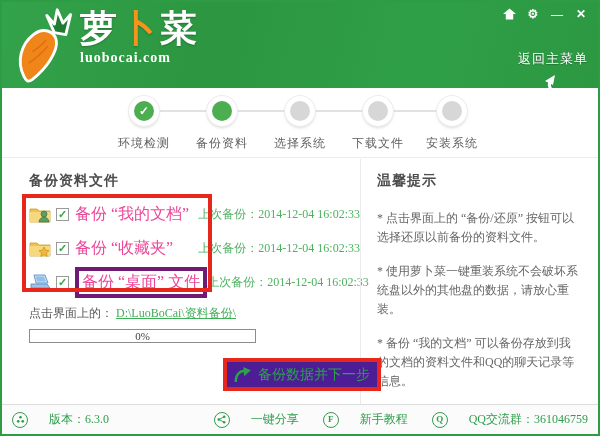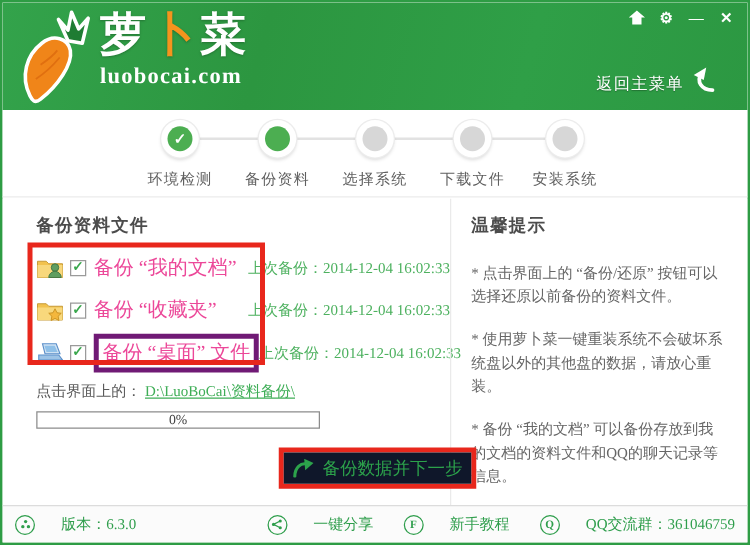--- a/index.html
+++ b/index.html
@@ -10,27 +10,27 @@
 
   
   .header { position:absolute; top:0; left:0; right:0; height:86px;
             background:linear-gradient(105deg,#33a34b 0%,#2c9640 35%,#2f9f47 70%,#2c9842 100%); }
   .carrot-svg { position:absolute; left:8px; top:4px; }
   .logo-text { position:absolute; left:78px; top:6px; color:#fff; }
   .logo-title { font-size:37px; font-weight:bold; letter-spacing:3px; line-height:1.12;
                 text-shadow:0 1px 2px rgba(0,0,0,.25); }
   .logo-title .mid { color:#f5941d; }
   .logo-sub { font-size:14px; letter-spacing:5px; margin-top:1px; }
-  .logo-url { font-size:18px; font-weight:bold; letter-spacing:1px; margin-top:1px; }
+  .logo-url { font-size:14px; font-weight:bold; letter-spacing:1px; margin-top:1px; }
   .win-controls { position:absolute; top:4px; right:8px; display:flex; align-items:center; gap:6px; }
   .ctrl { width:18px; height:16px; display:flex; align-items:center; justify-content:center;
           color:#fff; font-size:12px; font-weight:bold; cursor:pointer; }
-  .back-menu { position:absolute; right:22px; top:48px; display:flex; align-items:flex-end; gap:3px;
+  .back-menu { position:absolute; right:10px; top:48px; display:flex; align-items:center; gap:3px;
                color:#fff; font-size:13px; letter-spacing:1px; cursor:pointer;
-               text-shadow:0 1px 1px rgba(0,0,0,.3); }
+               text-shadow:0 1px 1px rgba(0,0,0,.3);flex-direction:column; }
 
   
   .steps { position:absolute; top:86px; left:0; right:0; height:70px; background:#fff;
            border-bottom:1px solid #ececec; }
   .steps-row { position:relative; width:392px; margin:8px auto 0; height:58px; }
   .connector { position:absolute; top:14px; left:40px; right:40px; height:2px; background:#e2e2e2; }
   .step { position:absolute; top:0; width:80px; text-align:center; }
   .circle-outer { width:30px; height:30px; margin:0 auto; background:#fff; border-radius:50%;
                   box-shadow:0 0 0 1px #ececec,0 2px 3px rgba(0,0,0,.15);
                   display:flex; align-items:center; justify-content:center; position:relative; }
@@ -61,21 +61,21 @@
               display:flex; align-items:center; justify-content:center; font-size:11px; color:#404040; }
   .status { margin-top:22px; font-size:12px; color:#5a5a5a;text-align:right; }
   .tip { font-size:12px; color:#666; line-height:19px; margin-top:15px; width:202px; }
   .tip:first-of-type { margin-top:19px; }
 
   
   .redbox-list { position:absolute; left:20px; top:192px; width:190px; height:98px;
                  border:4px solid #e8271c; pointer-events:none; z-index:5; }
   .action-wrap { position:absolute; left:221px; top:356px; width:158px; height:33px;
                  border:4px solid #e8271c; background:#fff; z-index:4; }
-  .action-btn { width:100%; height:100%; background:#0f172a; border:none; display:flex; align-items:center;
+  .action-btn { width:100%; height:100%; background:#4c1d95; border:none; display:flex; align-items:center;
                 justify-content:center; gap:7px; font-size:14px; color:#2ca24b; cursor:pointer;
                 font-family:inherit; }
 
   
   .footer { position:absolute; left:0; right:0; bottom:0; height:30px; background:#fbfbfb;
             border-top:1px solid #dcdcdc; display:flex; align-items:center; padding:0 10px;
             color:#2f9e4c; font-size:12px; }
   .footer-item { display:flex; align-items:center; gap:21px; cursor:pointer; white-space:nowrap; }
   .footer-right { margin-left:auto; display:flex; gap:24px; }
   .badge { width:16px; height:16px; border:1px solid #2f9e4c; border-radius:50%; flex:0 0 16px;

